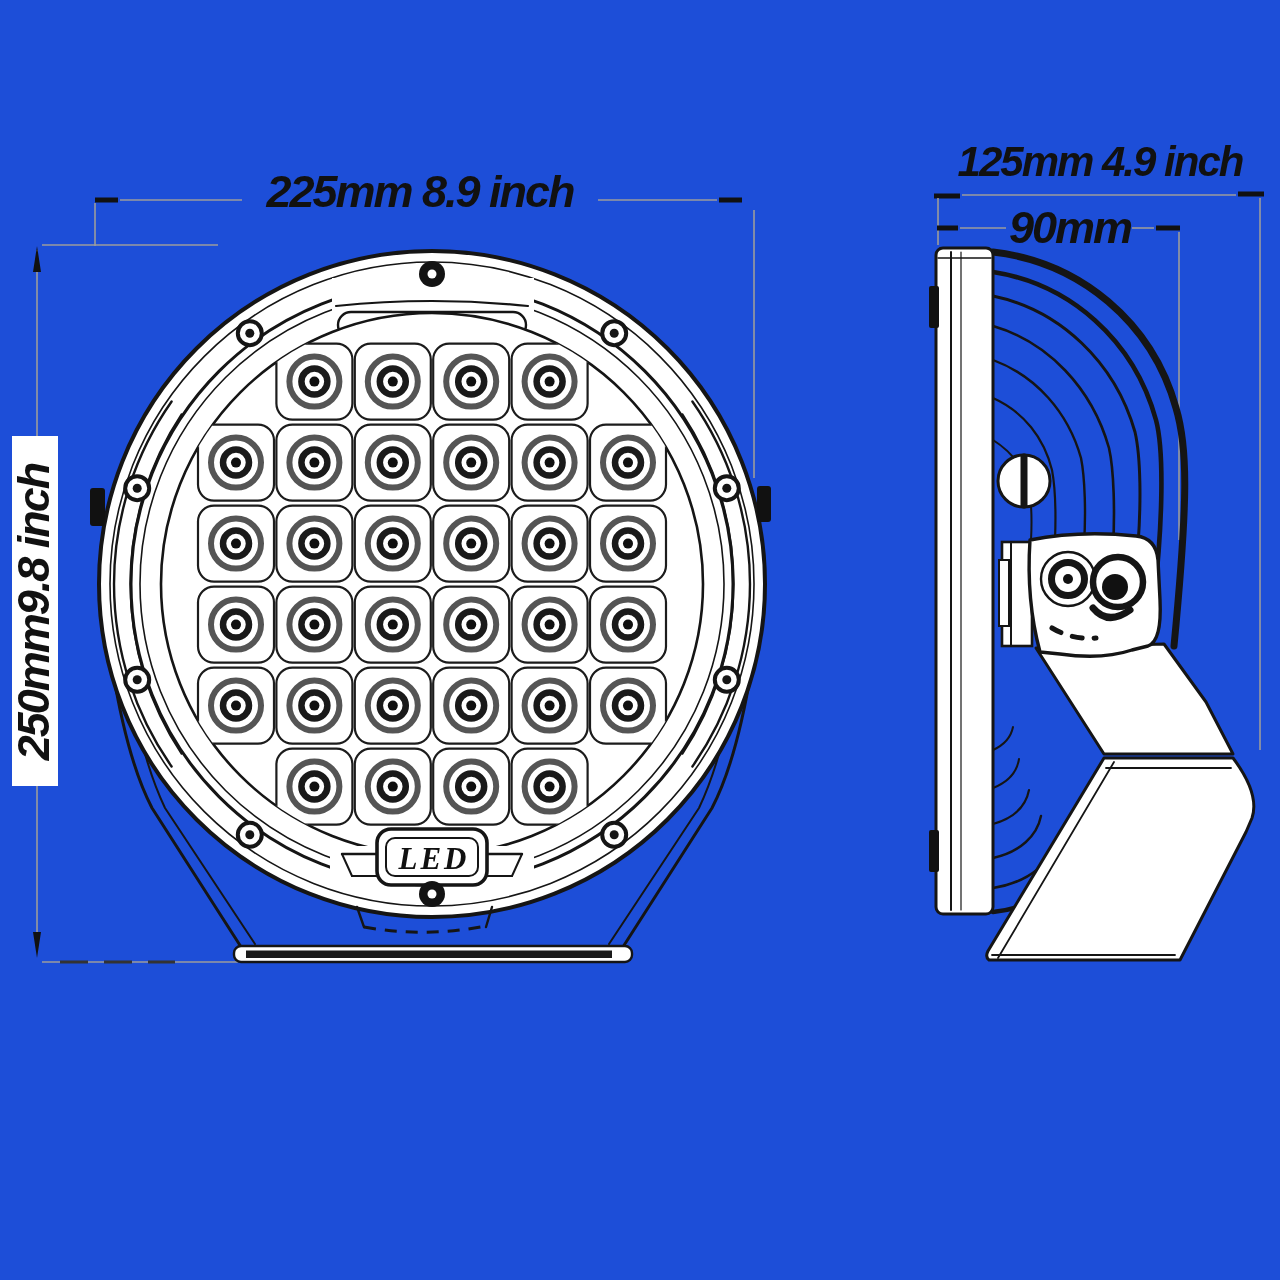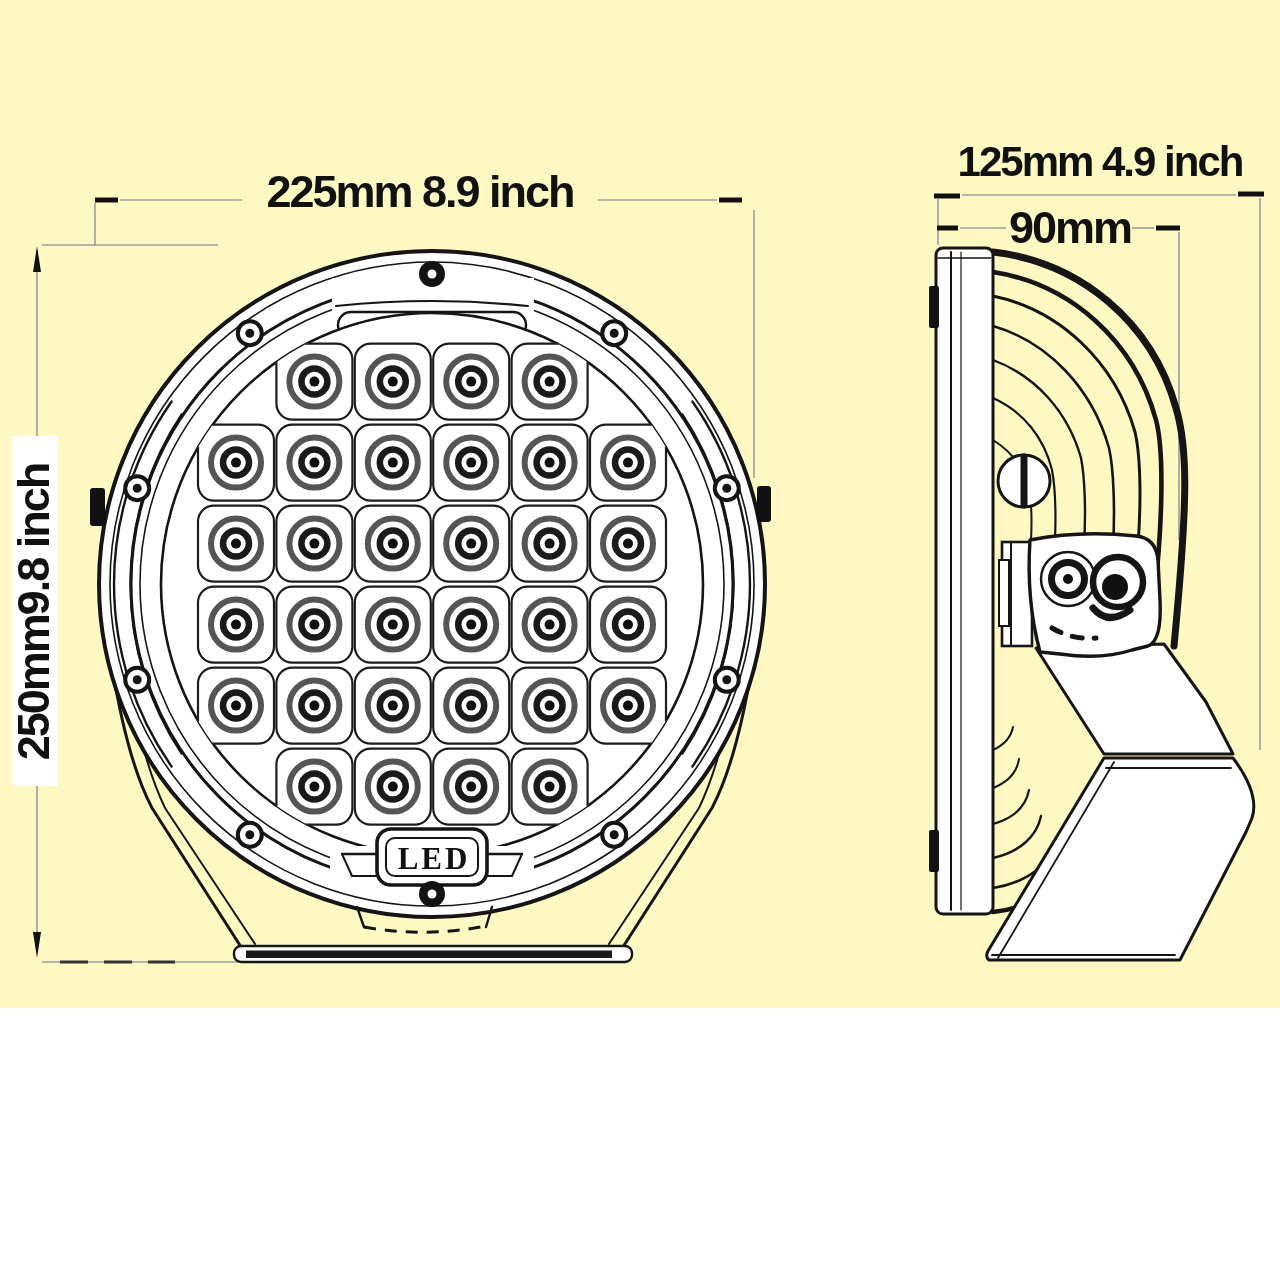--- a/index.html
+++ b/index.html
@@ -1,16 +1,16 @@
 <!DOCTYPE html>
 <html><head>
 <meta charset="utf-8">
 <style>
   html,body{margin:0;padding:0;background:#ffffff;}
-  .canvas{position:relative;width:1280px;height:1008px;background:#fef9c3;overflow:hidden;}
+  .canvas{position:relative;width:1280px;height:1280px;background:#1d4ed8;overflow:hidden;font-style:italic;}
   svg{display:block;}
   .dim-text{font-family:"Liberation Sans",sans-serif;font-weight:bold;fill:#111;letter-spacing:-2px;}
   .badge-text{font-family:"Liberation Serif",serif;font-weight:bold;fill:#111;letter-spacing:3px;}
   .thin{stroke:#9c9c9c;stroke-width:1.6;fill:none;}
   .tick{stroke:#111;stroke-width:5;fill:none;}
   .ln{stroke:#151515;fill:none;stroke-linecap:round;stroke-linejoin:round;}
 </style>
 </head>
 <body>
 

